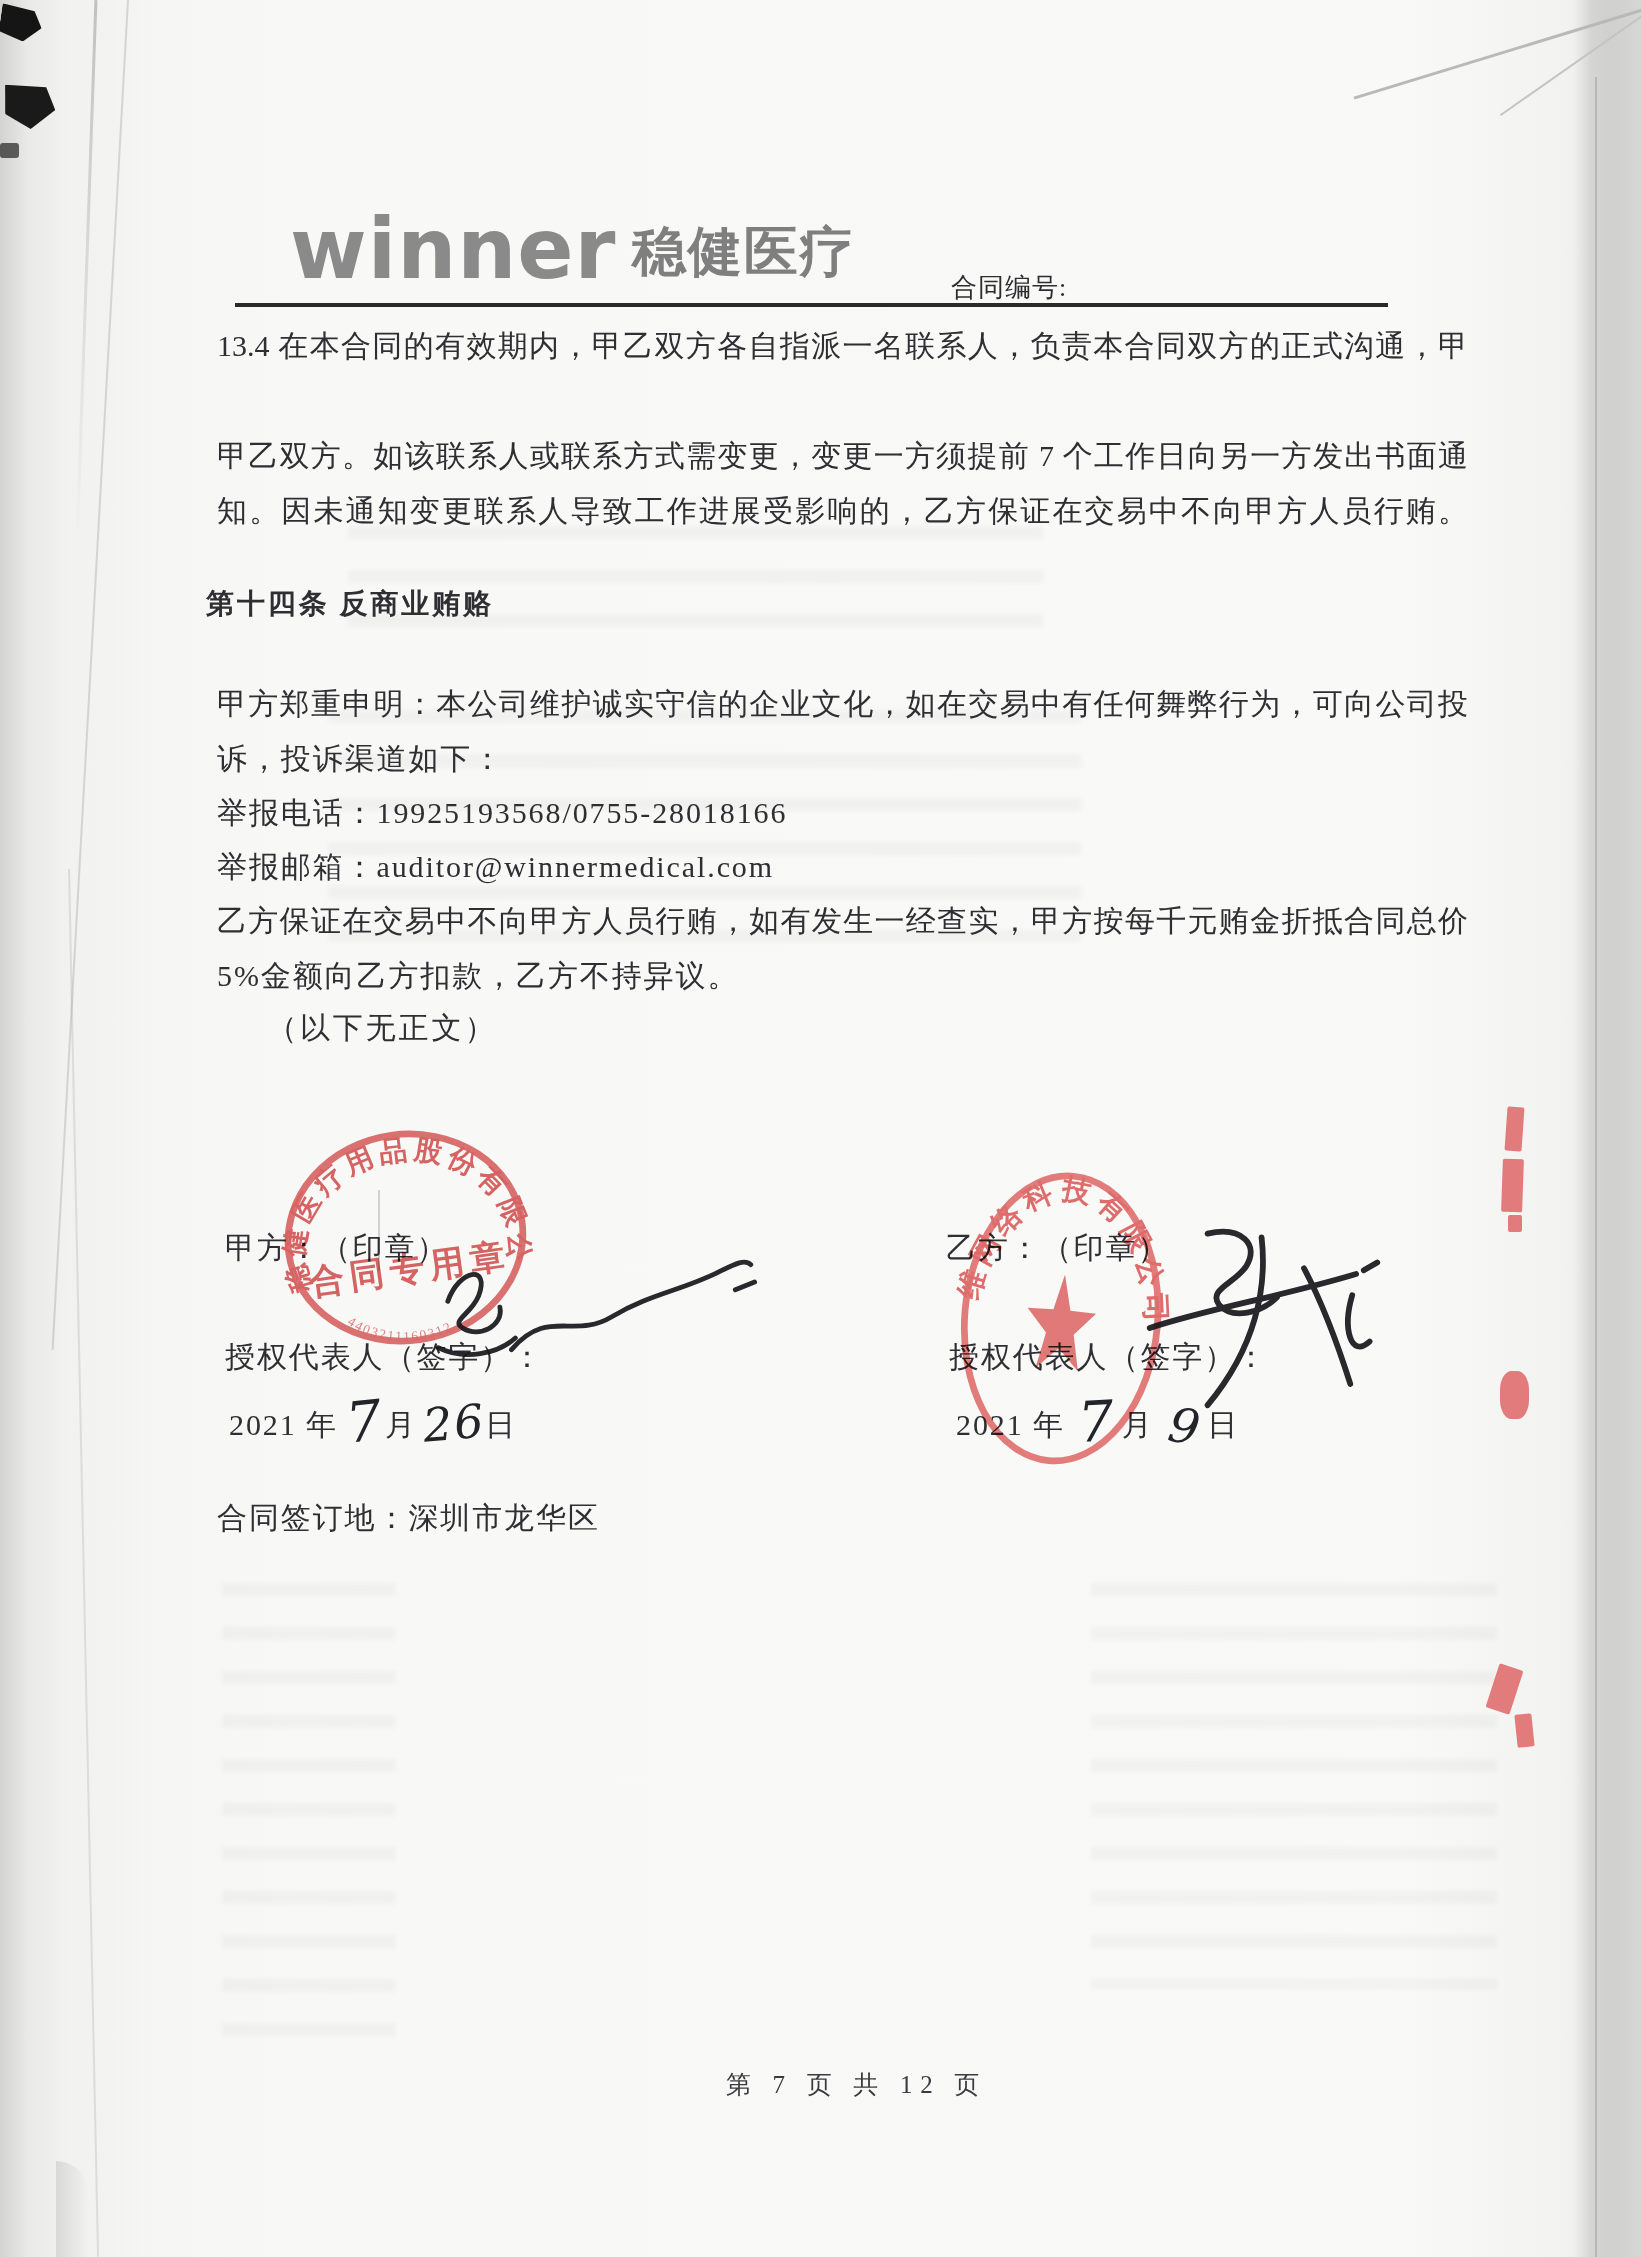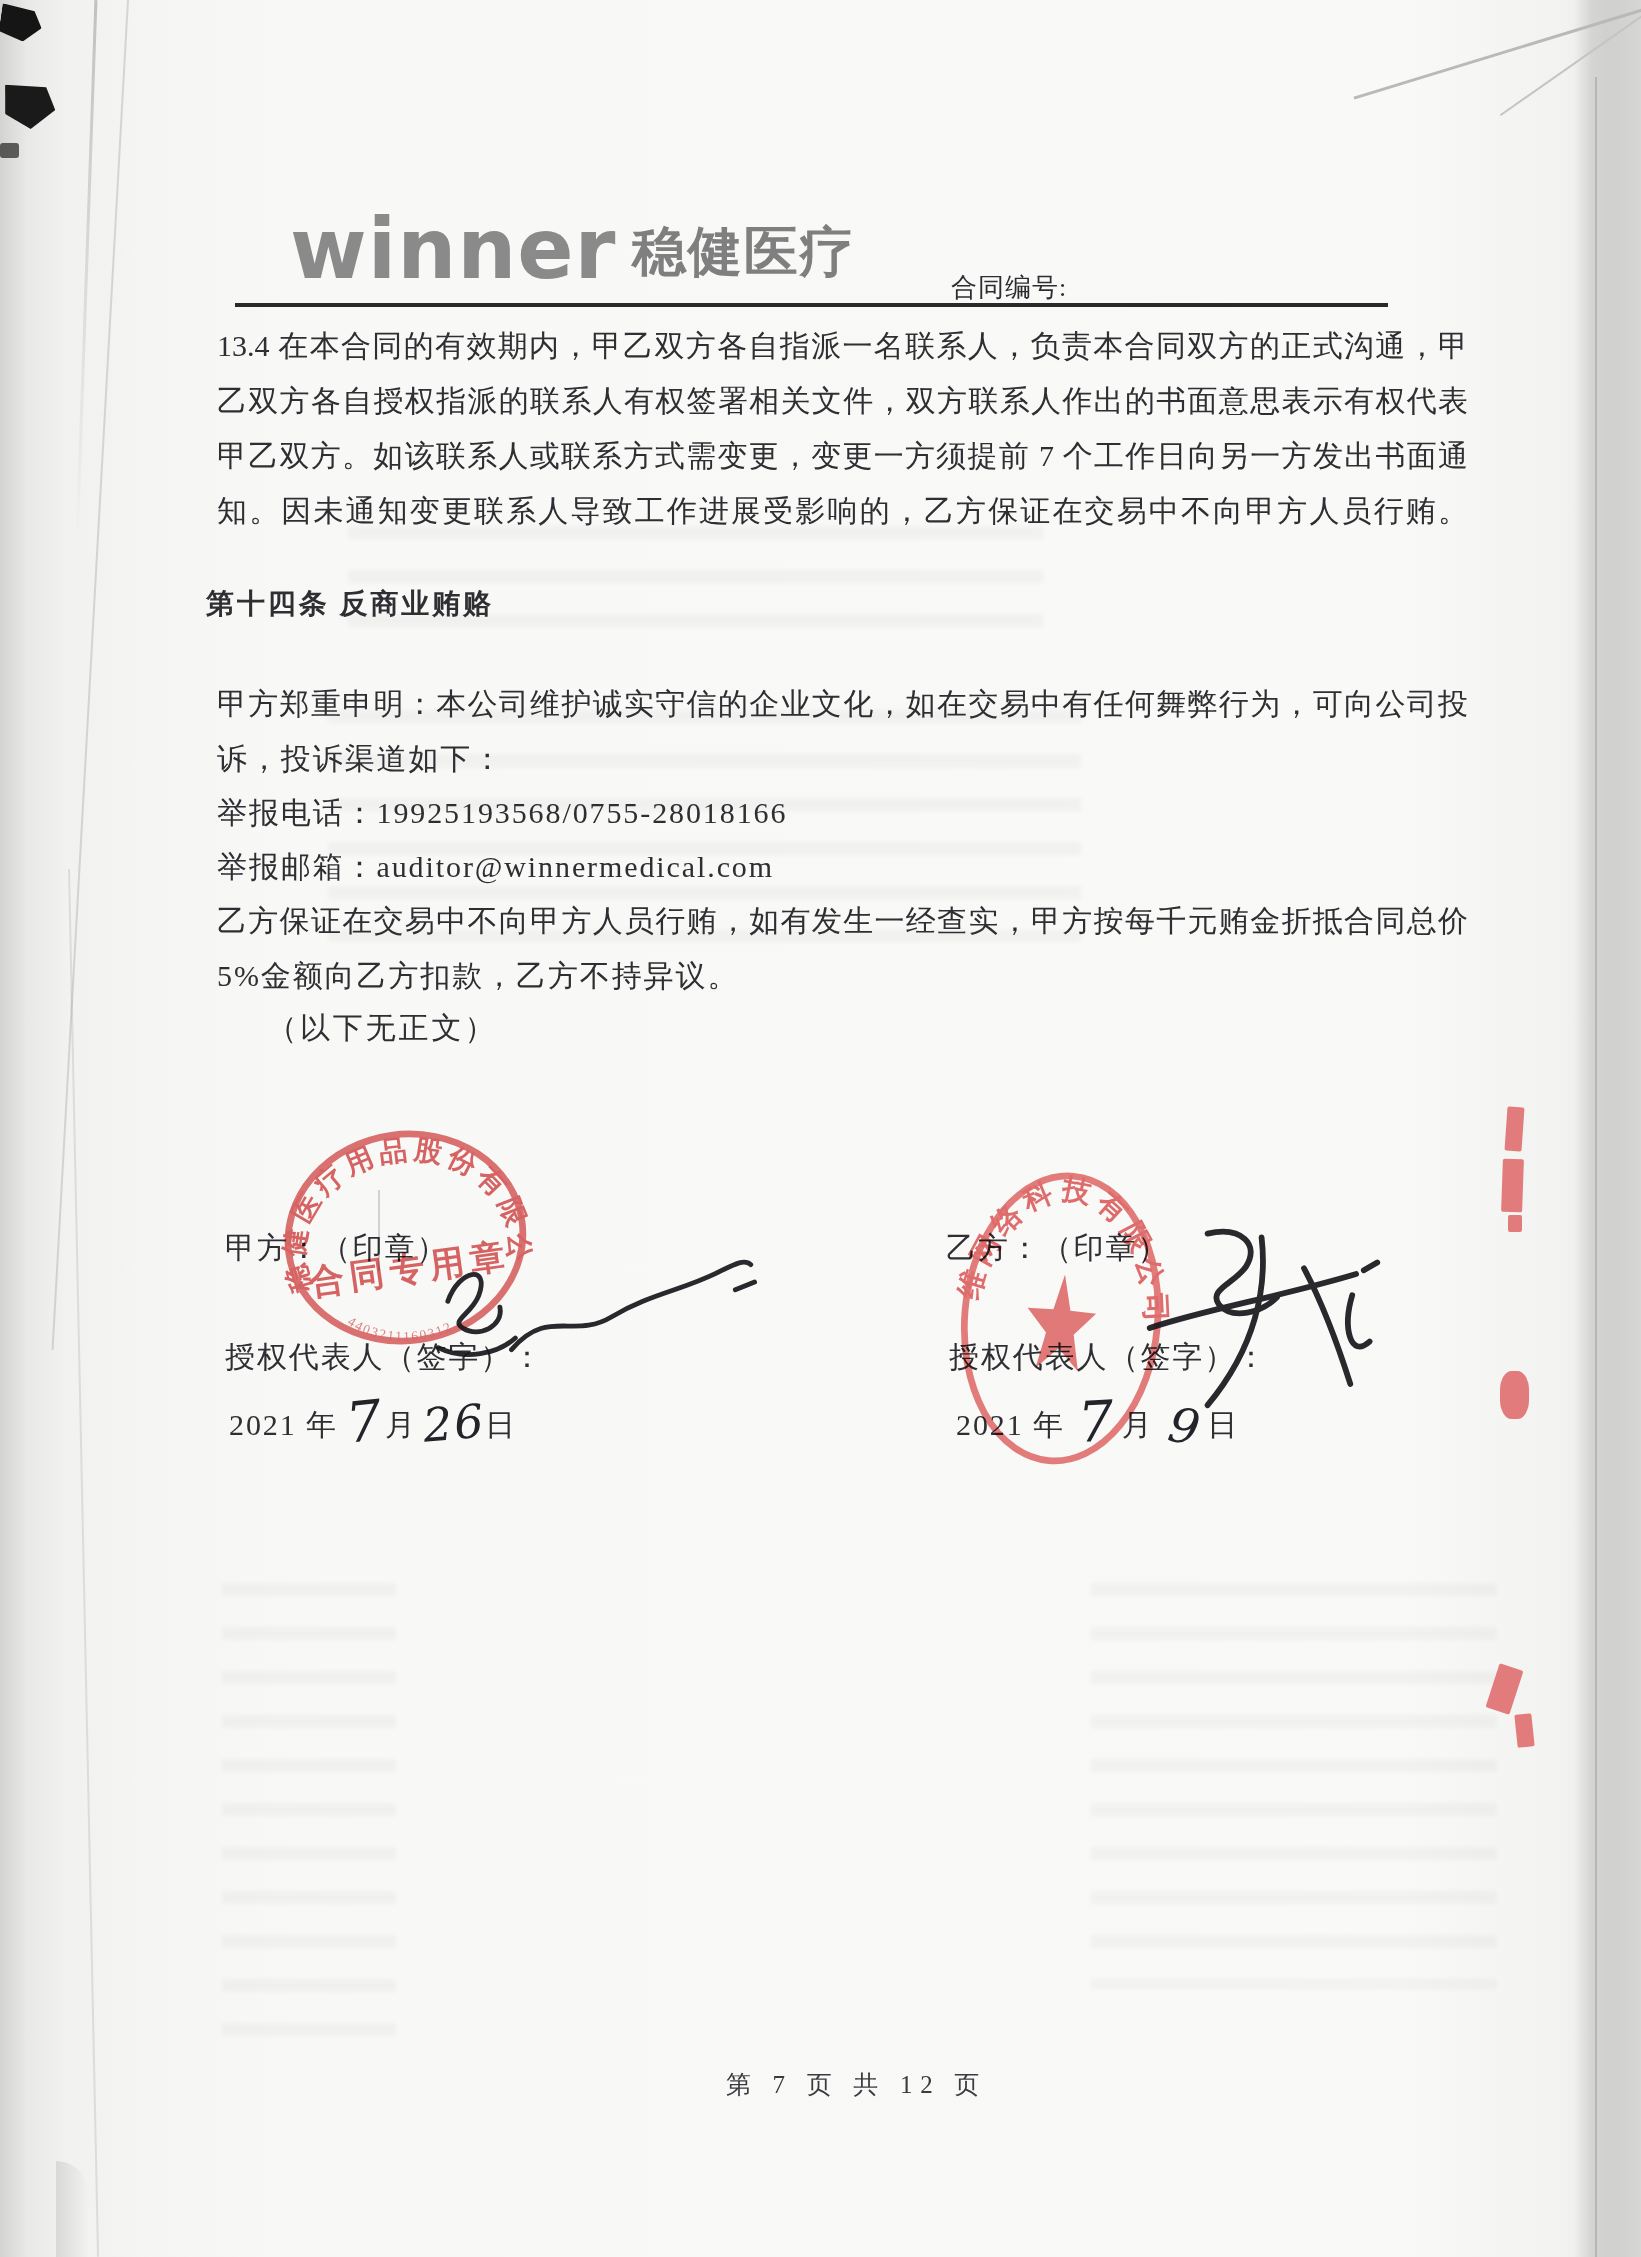--- a/index.html
+++ b/index.html
@@ -102,21 +102,20 @@
   <div class="abs ghost gh3"></div>
   <div class="abs ghost gh4"></div>
 
   <div class="abs logo">
     <span class="logo-latin">winner</span><span class="logo-cjk">稳健医疗</span>
   </div>
   <div class="abs contract-no">合同编号:</div>
   <div class="abs header-rule"></div>
 
   <div class="line just" style="top:326px">13.4 在本合同的有效期内，甲乙双方各自指派一名联系人，负责本合同双方的正式沟通，甲</div>
-  <div class="line just" style="top:381px">乙双方各自授权指派的联系人有权签署相关文件，双方联系人作出的书面意思表示有权代表</div>
   <div class="line just" style="top:436px">甲乙双方。如该联系人或联系方式需变更，变更一方须提前 7 个工作日向另一方发出书面通</div>
   <div class="line just" style="top:491px">知。因未通知变更联系人导致工作进展受影响的，乙方保证在交易中不向甲方人员行贿。</div>
 
   <div class="abs heading">第十四条 反商业贿赂</div>
   <div class="line" style="top:739px;letter-spacing:1.9px">诉，投诉渠道如下：</div>
   <div class="line just" style="top:684px">甲方郑重申明：本公司维护诚实守信的企业文化，如在交易中有任何舞弊行为，可向公司投</div>
   <div class="line" style="top:793px;letter-spacing:1.9px">举报电话：19925193568/0755-28018166</div>
   <div class="line" style="top:847px;letter-spacing:1.9px">举报邮箱：auditor@winnermedical.com</div>
   <div class="line just" style="top:901px">乙方保证在交易中不向甲方人员行贿，如有发生一经查实，甲方按每千元贿金折抵合同总价</div>
   <div class="line" style="top:956px;letter-spacing:1.9px">5%金额向乙方扣款，乙方不持异议。</div>
@@ -175,16 +174,17 @@
     <g fill="none" stroke="#17171c" stroke-width="6" stroke-linecap="round" stroke-linejoin="round" opacity=".92">
       <path d="M96,22 C132,14 150,34 136,56 C124,74 96,80 108,96 C122,112 152,104 168,88"></path>
       <path d="M36,120 C96,100 170,88 250,64"></path>
       <path d="M152,26 C158,78 146,140 96,200"></path>
       <path d="M196,58 C216,96 232,140 244,178"></path>
       <path d="M246,86 C236,120 244,152 264,134"></path>
       <path d="M258,60 L272,52"></path>
     </g>
   </svg>
 
+  <div class="abs place">合同签订地：深圳市龙华区</div>
   <div class="abs footer">第 7 页 共 12 页</div>
 
 </div>
 
 
 </body></html>

